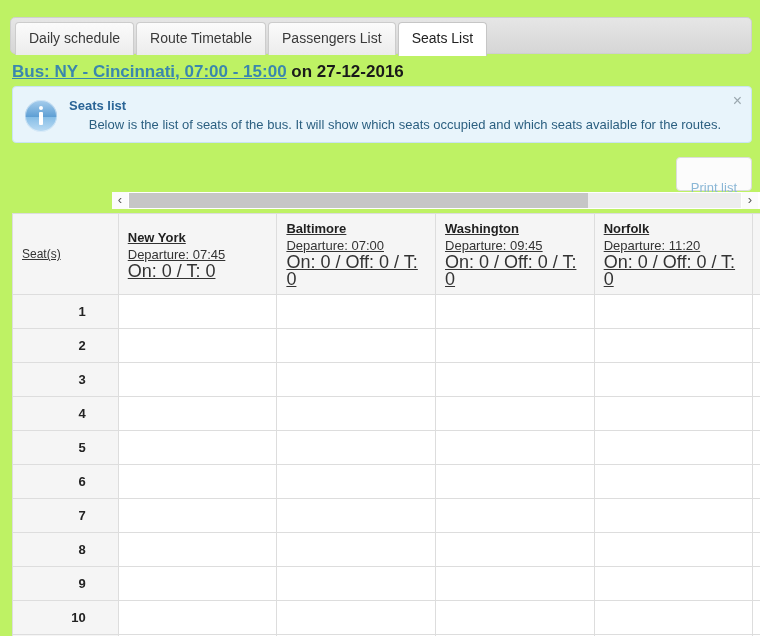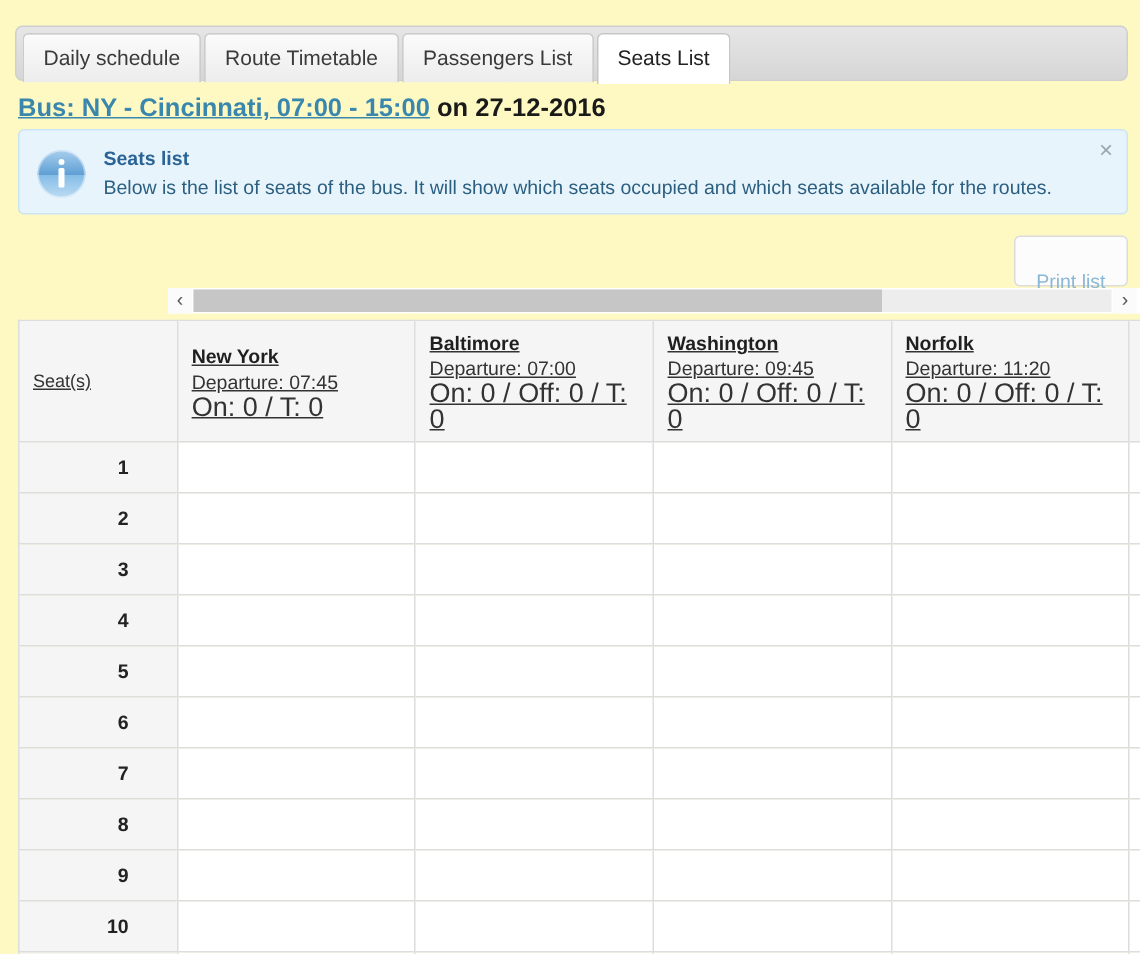--- a/index.html
+++ b/index.html
@@ -12,21 +12,21 @@
     font-family: "Liberation Sans", sans-serif;
     font-size: 13px;
     color: #333333;
   }
 
   #page {
     position: relative;
     width: 760px;
     height: 636px;
     overflow: hidden;
-    background: #fef9c3;
+    background: #bef264;
   }
 
   
   .tabbar {
     position: absolute;
     left: 10px;
     top: 17px;
     width: 742px;
     height: 37px;
     box-sizing: border-box;
@@ -138,20 +138,21 @@
     font-size: 13px;
     font-weight: bold;
     color: #2a6496;
     line-height: 16px;
   }
   .alert-text {
     font-size: 13px;
     color: #2b5f80;
     line-height: 17px;
     margin-top: 2px;
+    text-align: right;
   }
   .alert-close {
     position: absolute;
     right: 9px;
     top: 6px;
     font-size: 16px;
     line-height: 16px;
     color: #9aa7ae;
     cursor: pointer;
     font-family: "Liberation Sans", sans-serif;

